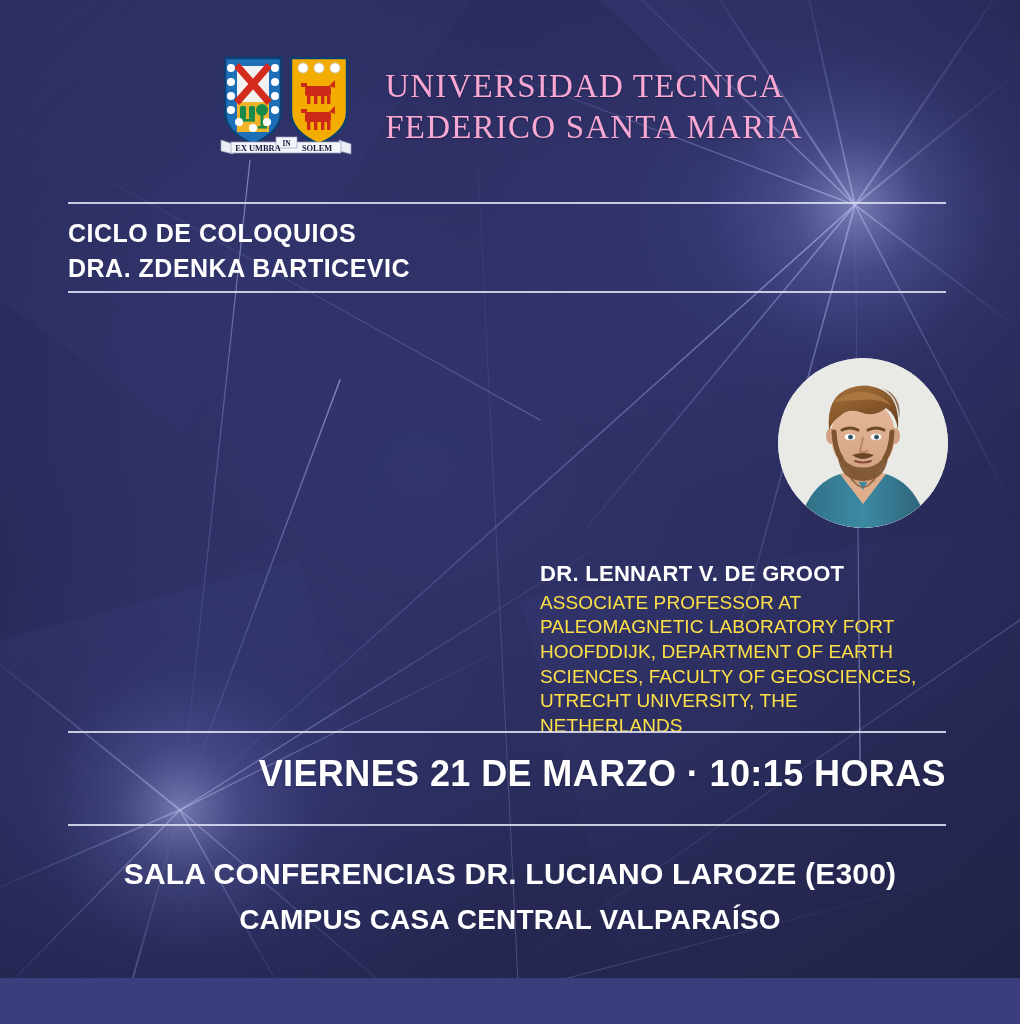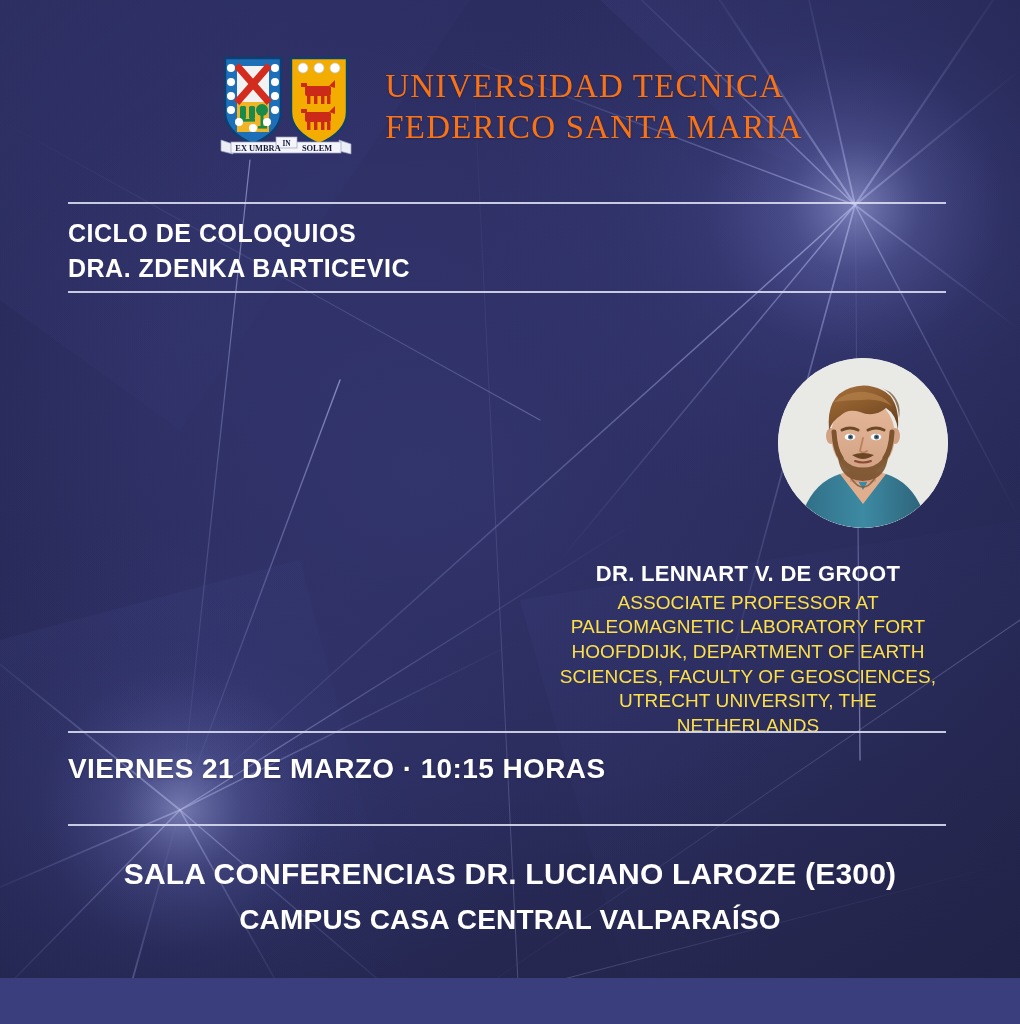--- a/index.html
+++ b/index.html
@@ -56,21 +56,21 @@
     align-items: flex-start;
     gap: 30px;
   }
   .crest { width: 138px; height: 104px; display: block; }
   .uni-name {
     font-family: "Liberation Serif", serif;
     font-size: 33px;
     line-height: 1.24;
     letter-spacing: 1.2px;
     font-weight: 400;
-    color: #f97316;
+    color: #f9a8d4;
     padding-top: 14px;
     white-space: pre-line;
     text-shadow: 0 1px 2px rgba(0,0,0,0.25);
   }
 
   
   .rule {
     position: absolute;
     left: 68px;
     width: 878px;
@@ -118,24 +118,24 @@
     height: 170px;
     border-radius: 50%;
     overflow: hidden;
     background: #e8e8e6;
   }
   .portrait svg { display: block; width: 170px; height: 170px; }
 
   
   .speaker {
     position: absolute;
-    right: 72px;
+    right: 80px;
     top: 560px;
     width: 400px;
-    text-align: center;
+    text-align: left;
   }
   .speaker-name {
     font-size: 22px;
     font-weight: 800;
     letter-spacing: 0.3px;
     line-height: 1.25;
     margin-bottom: 3px;
   }
   .speaker-affil {
     font-size: 19px;
@@ -145,22 +145,22 @@
     white-space: pre-line;
     color: #fde047;
   }
 
   
   .date-line {
     position: absolute;
     left: 68px;
     width: 878px;
     top: 753px;
-    text-align: left;
-    font-size: 28px;
+    text-align: right;
+    font-size: 36px;
     font-weight: 800;
     letter-spacing: 0.4px;
     text-shadow: 0 1px 3px rgba(0,0,0,0.22);
   }
 
   
   .venue {
     position: absolute;
     left: 0; right: 0;
     top: 853px;

